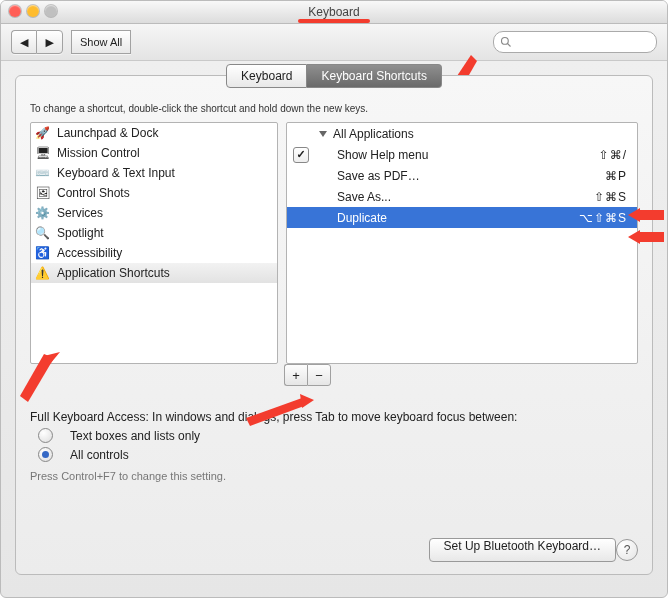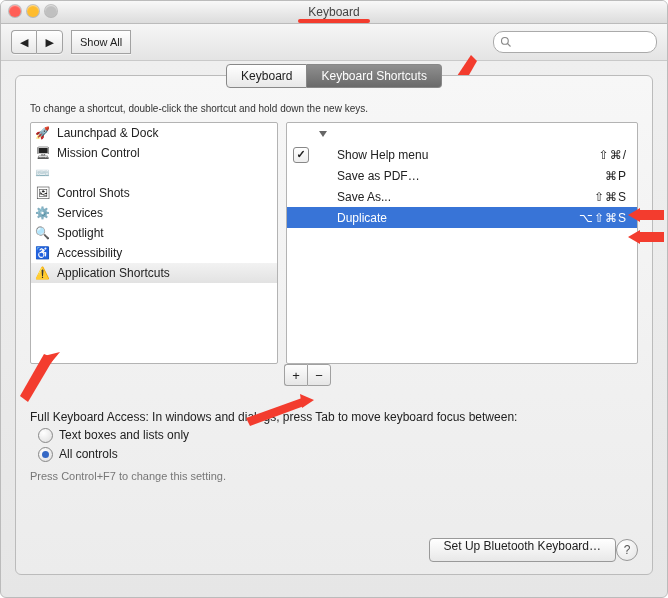--- a/index.html
+++ b/index.html
@@ -36,21 +36,21 @@
   .rrow .chk{width:28px;display:flex;justify-content:center}
   .rrow .ind{width:18px}
   .rrow .name{flex:1;padding-left:4px}
   .rrow .sc{padding-right:10px;font-family:"Lucida Grande",Arial;letter-spacing:1px}
   .rrow.sel{background:#3874d7;color:#fff}
   .rrow.sel .sc{color:#fff}
   .addrem{display:flex;margin-top:0}
   .addrem .sq{width:22px;height:20px;border:1px solid #a0a0a0;background:linear-gradient(#fdfdfd,#e6e6e6);display:flex;align-items:center;justify-content:center;font-size:13px}
   .addrem .sq:first-child{border-right:none;border-radius:3px 0 0 3px}
   .addrem .sq:last-child{border-radius:0 3px 3px 0}
-  .radio-row{display:flex;align-items:flex-start;gap:6px;margin:4px 0 0 8px;font-size:12px}
+  .radio-row{display:flex;align-items:center;gap:17px;margin:4px 0 0 8px;font-size:12px}
   .radio{width:13px;height:13px;border:1px solid #888;border-radius:50%;background:radial-gradient(circle at 35% 30%,#fff,#ddd);position:relative}
   .radio.checked::after{content:"";position:absolute;left:3px;top:3px;width:7px;height:7px;border-radius:50%;background:#3568c5}
   .hint{font-size:11px;color:#777;margin-top:8px}
   .footer{position:absolute;right:14px;bottom:12px;display:flex;align-items:center;gap:0}
   .btBtn{height:22px;border:1px solid #999;border-radius:4px;background:linear-gradient(#ffffff,#e8e8e8);padding:0 14px;font-size:12px}
   .help{width:20px;height:20px;border:1px solid #999;border-radius:50%;background:radial-gradient(circle at 30% 25%,#fff,#e4e4e4);display:flex;align-items:center;justify-content:center;font-size:12px;color:#555}
   .checkbox{width:14px;height:14px;border:1px solid #888;border-radius:3px;background:linear-gradient(#fff,#eee);display:flex;align-items:center;justify-content:center;font-size:11px;color:#222;font-weight:bold}
 </style>
 </head>
 <body>
@@ -102,20 +102,21 @@
           <div class="row">
             <span class="icon">🚀</span>
             <span>Launchpad &amp; Dock</span>
           </div>
           <div class="row">
             <span class="icon">🖥</span>
             <span>Mission Control</span>
           </div>
           <div class="row">
             <span class="icon">⌨️</span>
+            <span>Keyboard &amp; Text Input</span>
           </div>
           <div class="row">
             <span class="icon">🖼</span>
             <span>Control Shots</span>
           </div>
           <div class="row">
             <span class="icon">⚙️</span>
             <span>Services</span>
           </div>
           <div class="row">
@@ -128,20 +129,21 @@
           </div>
           <div class="row sel">
             <span class="icon">⚠️</span>
             <span>Application Shortcuts</span>
           </div>
         </div>
       <div class="listbox right" id="scList">
           <div class="rrow">
             <span class="chk"></span>
             <span class="disclosure"></span>
+            <span class="name">All Applications</span>
           </div>
           <div class="rrow">
             <span class="chk">
               <span class="checkbox">✓</span>
             </span>
             <span class="ind"></span>
             <span class="name">Show Help menu</span>
             <span class="sc">⇧⌘/</span>
           </div>
           <div class="rrow">

